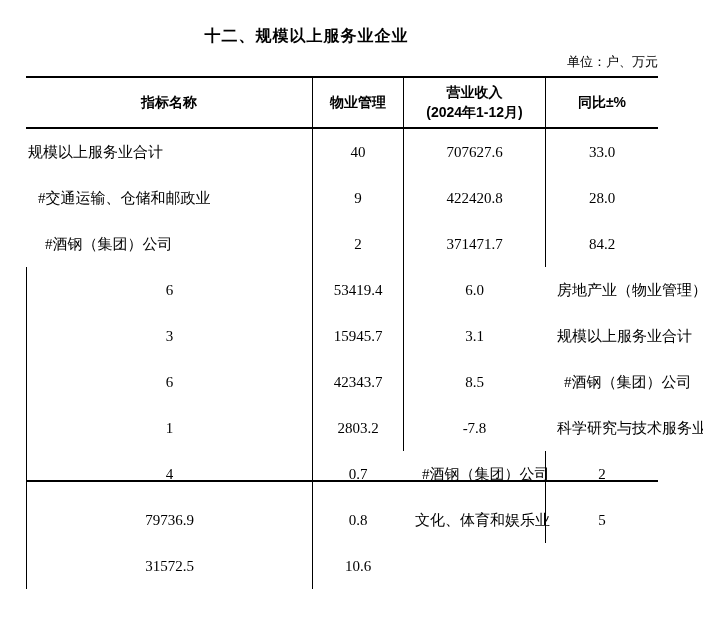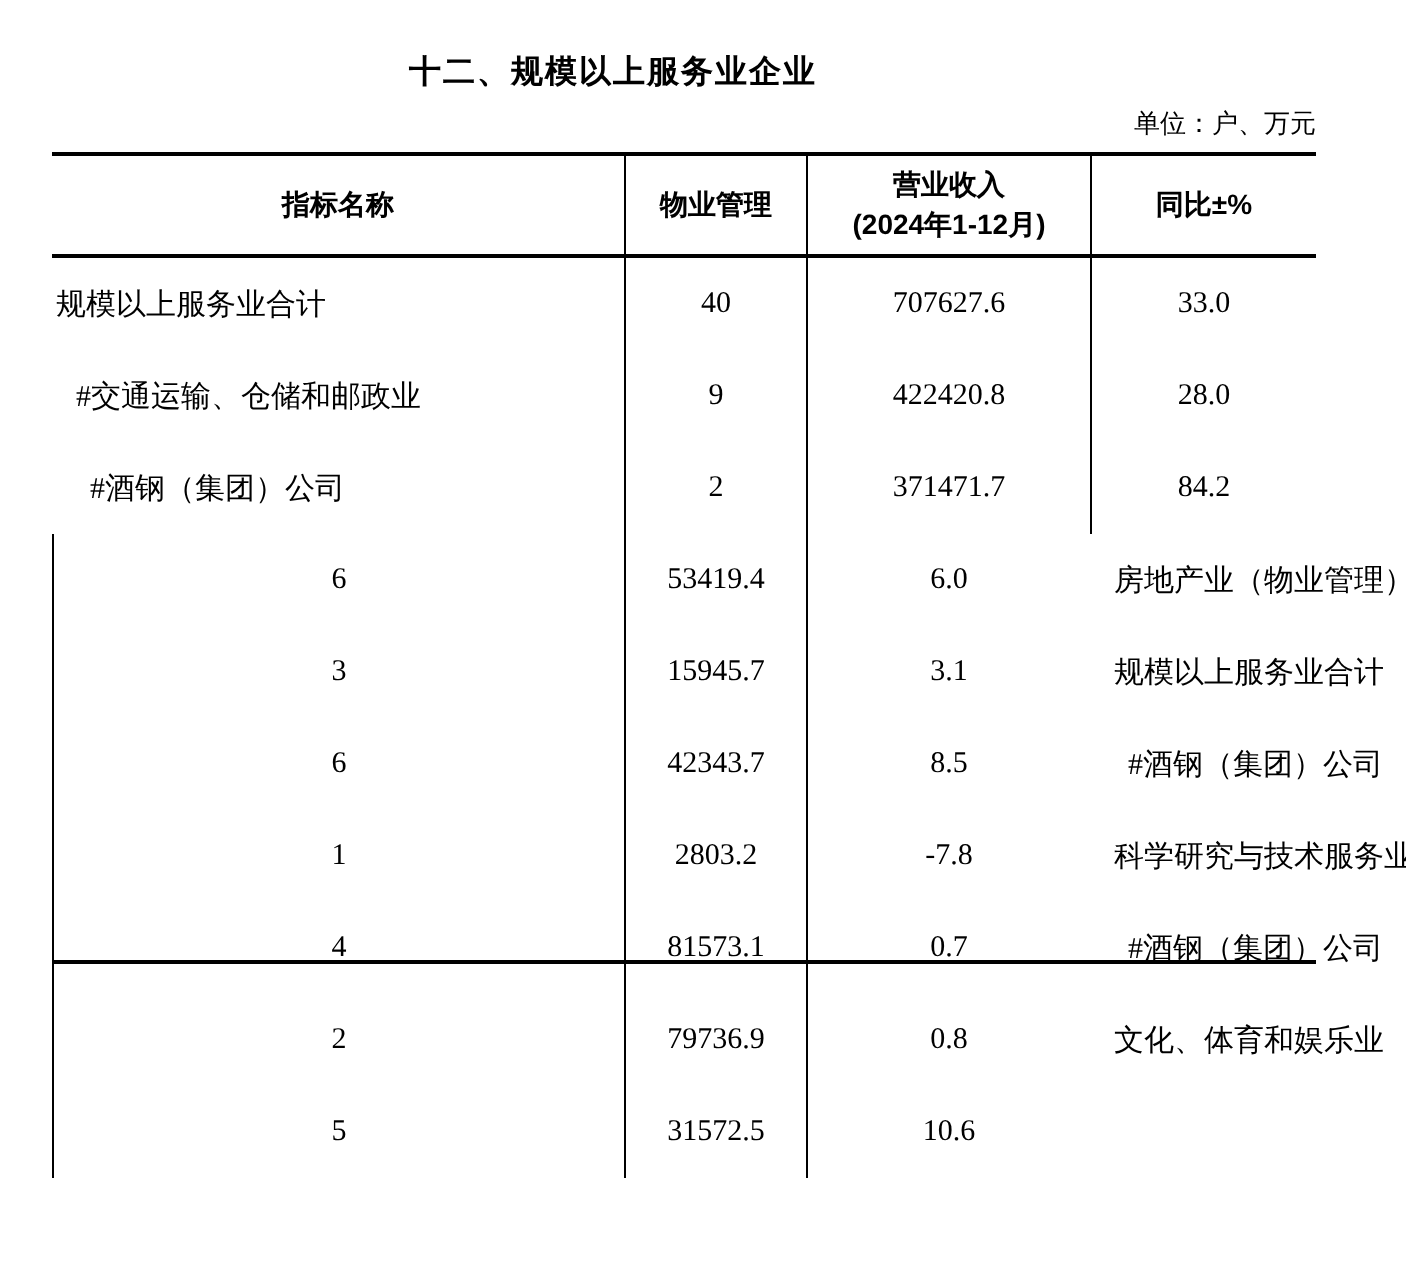--- a/index.html
+++ b/index.html
@@ -101,21 +101,20 @@
     <div class="cell vline">42343.7</div>
     <div class="cell vline">8.5</div>
 
     <div class="cell indicator ind-2">#酒钢（集团）公司</div>
     <div class="cell vline">1</div>
     <div class="cell vline">2803.2</div>
     <div class="cell vline">-7.8</div>
 
     <div class="cell indicator ind-1">科学研究与技术服务业</div>
     <div class="cell vline">4</div>
-    <div class="cell vline">81573.1</div>
     <div class="cell vline">0.7</div>
 
     <div class="cell indicator ind-2">#酒钢（集团）公司</div>
     <div class="cell vline">2</div>
     <div class="cell vline">79736.9</div>
     <div class="cell vline">0.8</div>
 
     <div class="cell indicator ind-1">文化、体育和娱乐业</div>
     <div class="cell vline">5</div>
     <div class="cell vline">31572.5</div>

